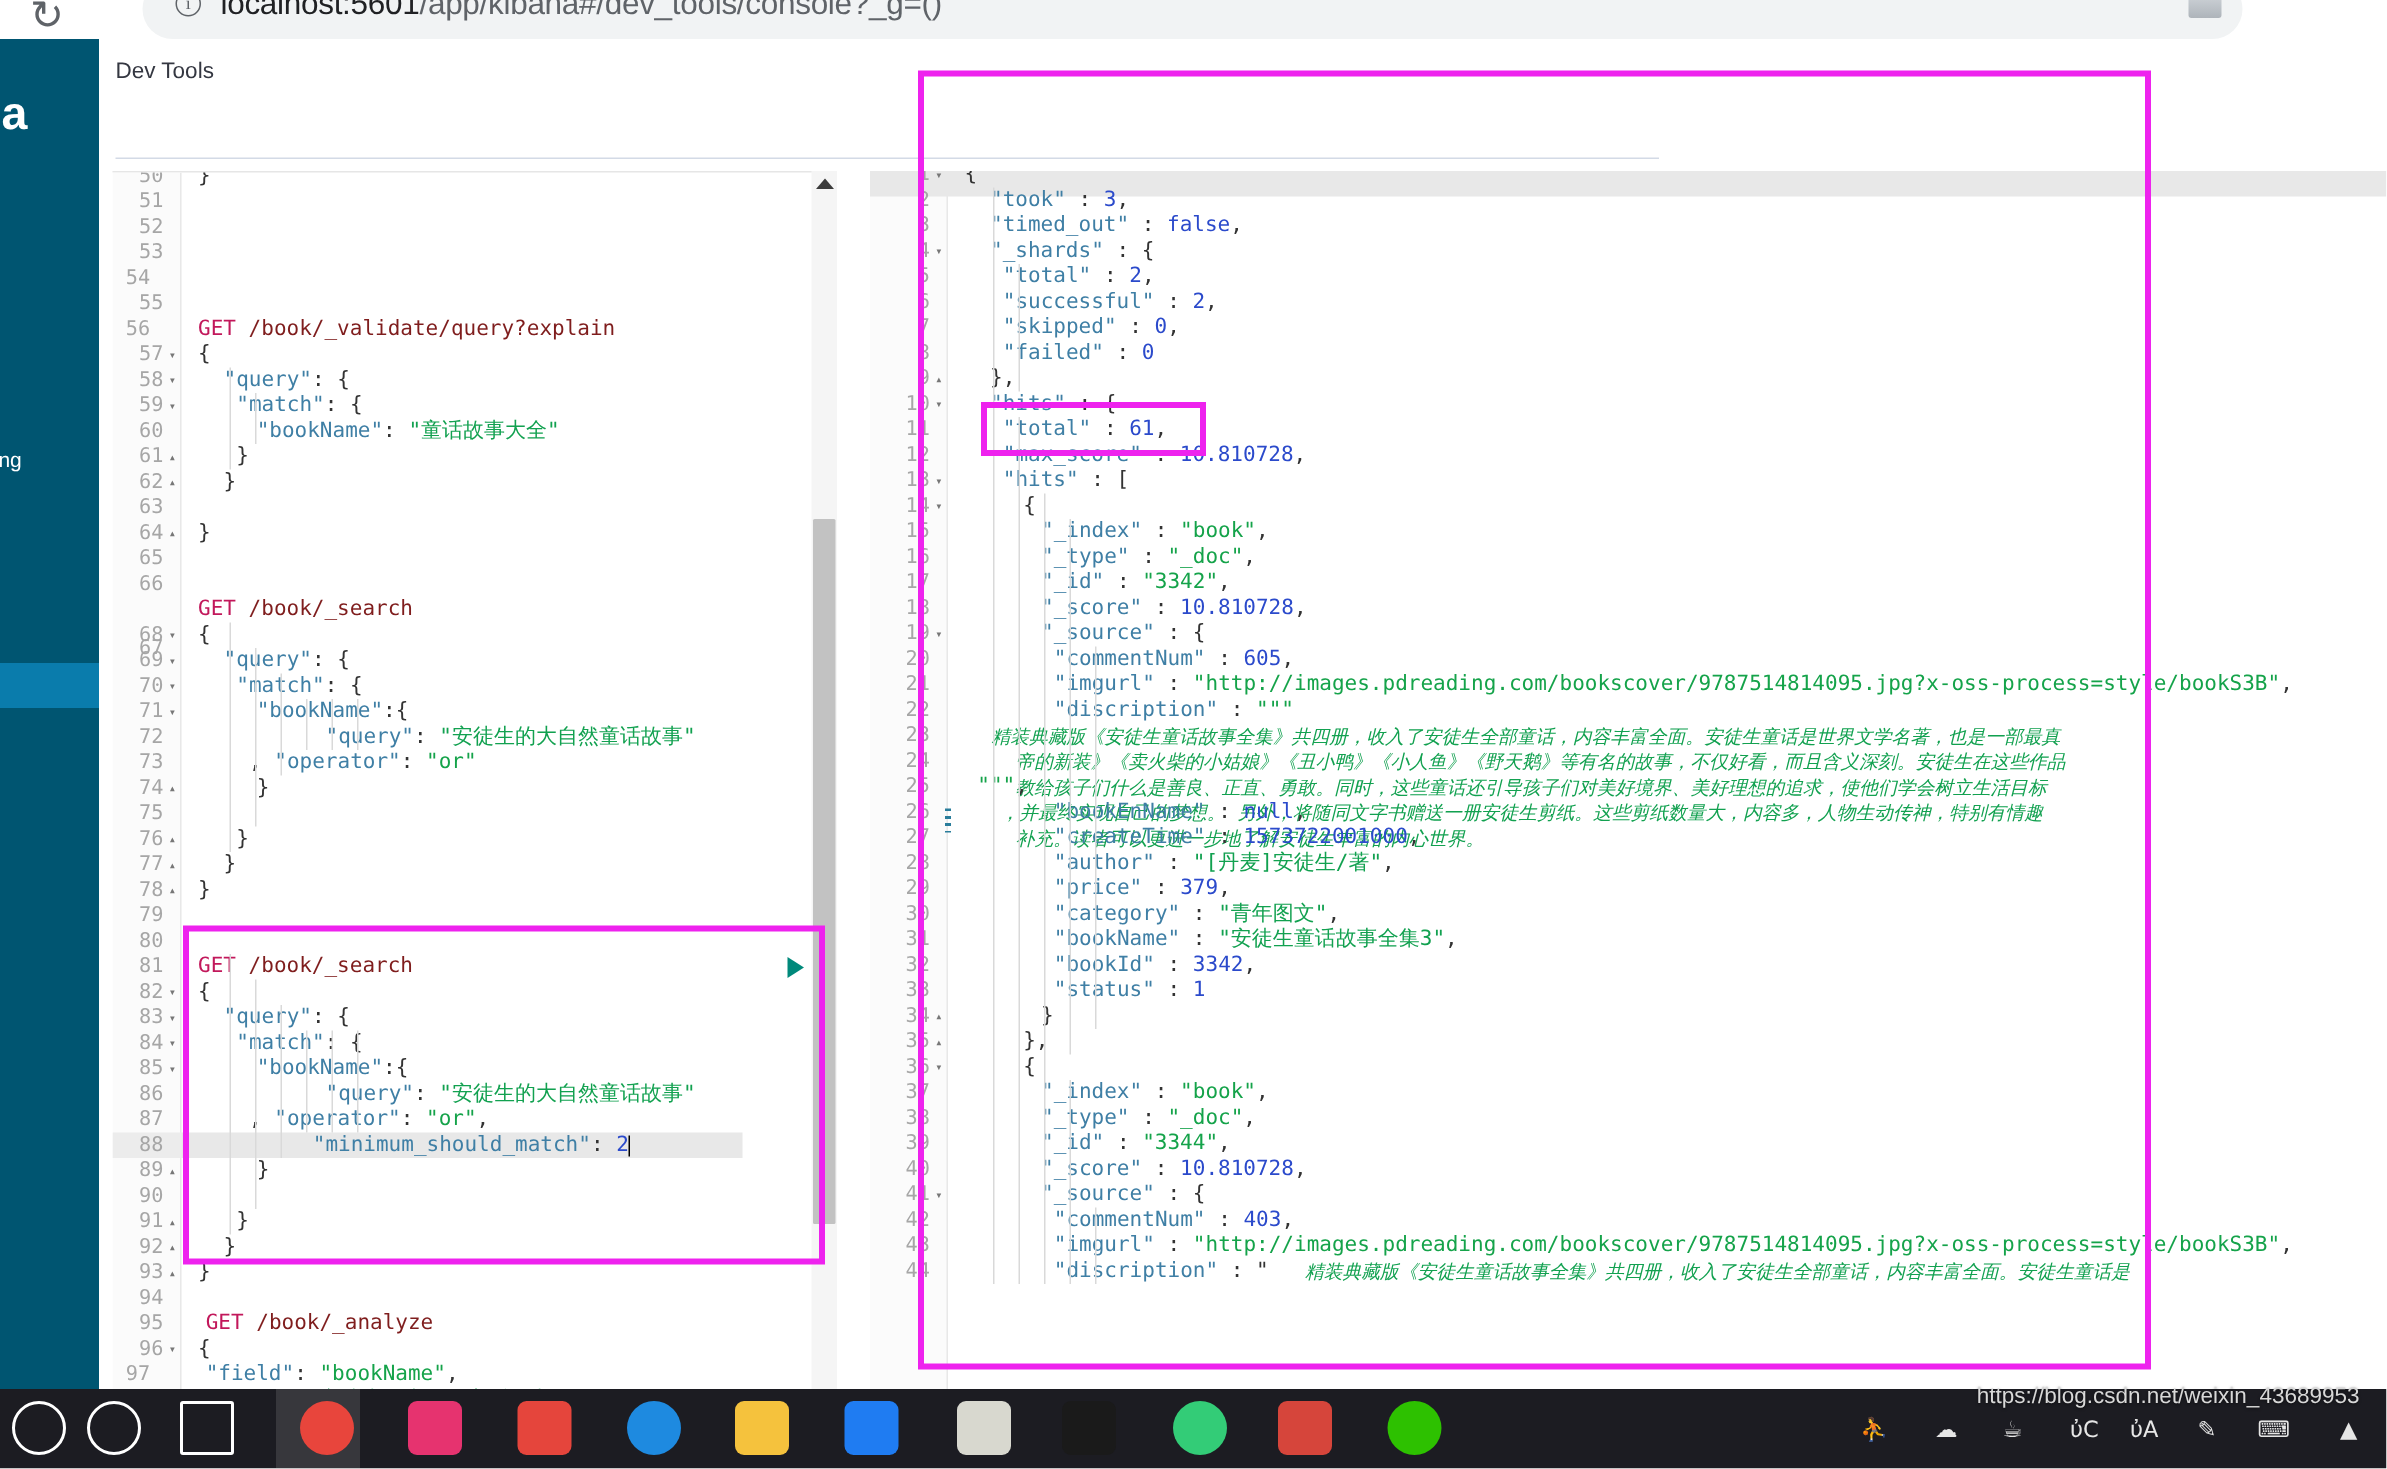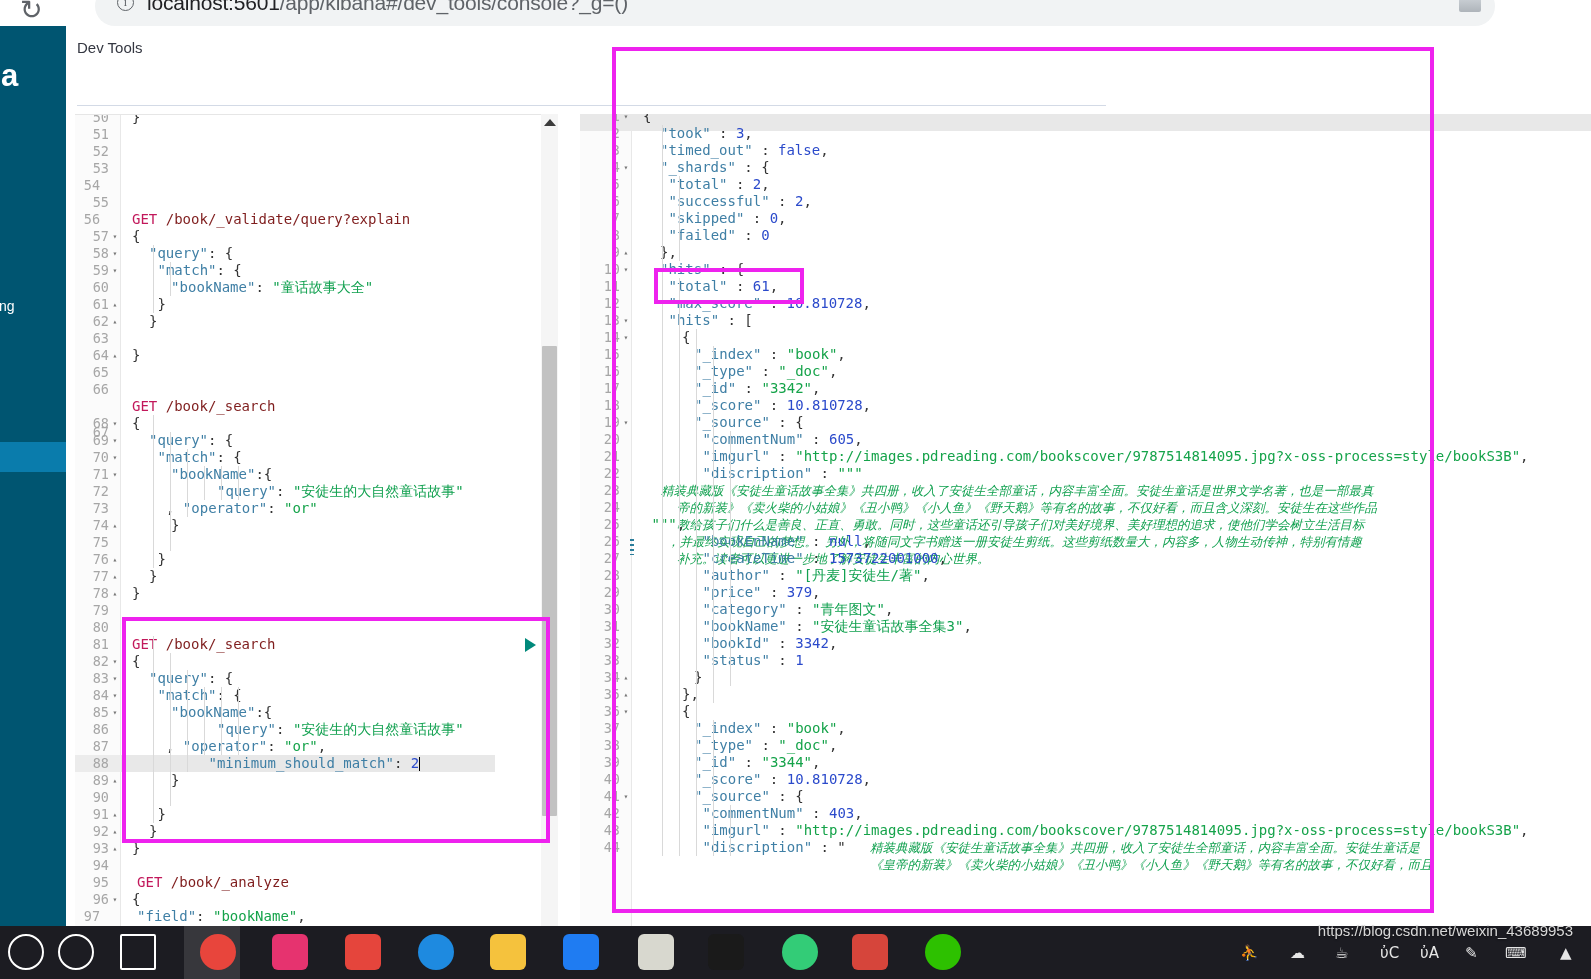--- a/index.html
+++ b/index.html
@@ -509,21 +509,20 @@
             <div class="ln" style="top: 674px; width: 40px;">41</div>
             <div class="fold" style="top: 674px; left: 41px;">▾</div>
             <div class="code" style="top: 674px; left: 114px;"><span class="tok-key">"_source"</span><span class="tok-punc"> : {</span></div>
             <div class="ln" style="top: 691px; width: 40px;">42</div>
             <div class="code" style="top: 691px; left: 122.5px;"><span class="tok-key">"commentNum"</span><span class="tok-punc"> : </span><span class="tok-num">403</span><span class="tok-punc">,</span></div>
             <div class="ln" style="top: 708px; width: 40px;">43</div>
             <div class="code" style="top: 708px; left: 122.5px;"><span class="tok-key">"imgurl"</span><span class="tok-punc"> : </span><span class="tok-str">"http://images.pdreading.com/bookscover/9787514814095.jpg?x-oss-process=style/bookS3B"</span><span class="tok-punc">,</span></div>
             <div class="ln" style="top: 725px; width: 40px;">44</div>
             <div class="code" style="top: 725px; left: 122.5px;"><span class="tok-key">"discription"</span><span class="tok-punc"> : "</span></div>
             <div class="code tok-cn-ital" style="top: 725px; left: 290px; font-size: 12.5px;">精装典藏版《安徒生童话故事全集》共四册，收入了安徒生全部童话，内容丰富全面。安徒生童话是</div>
-            <div class="code tok-cn-ital" style="top: 742px; left: 290px; font-size: 12.5px;">《皇帝的新装》《卖火柴的小姑娘》《丑小鸭》《小人鱼》《野天鹅》等有名的故事，不仅好看，而且</div>
             <div class="indent-guide" style="left: 82px; top: 11px; height: 731px;"></div>
             <div class="indent-guide" style="left: 99px; top: 62px; height: 85px;"></div>
             <div class="indent-guide" style="left: 99px; top: 164px; height: 578px;"></div>
             <div class="indent-guide" style="left: 116px; top: 215px; height: 527px;"></div>
             <div class="indent-guide" style="left: 133px; top: 232px; height: 357px;"></div>
             <div class="indent-guide" style="left: 150px; top: 317px; height: 255px;"></div>
             <div class="indent-guide" style="left: 133px; top: 606px; height: 136px;"></div>
             <div class="indent-guide" style="left: 150px; top: 691px; height: 51px;"></div>
           </div>
       </div>

